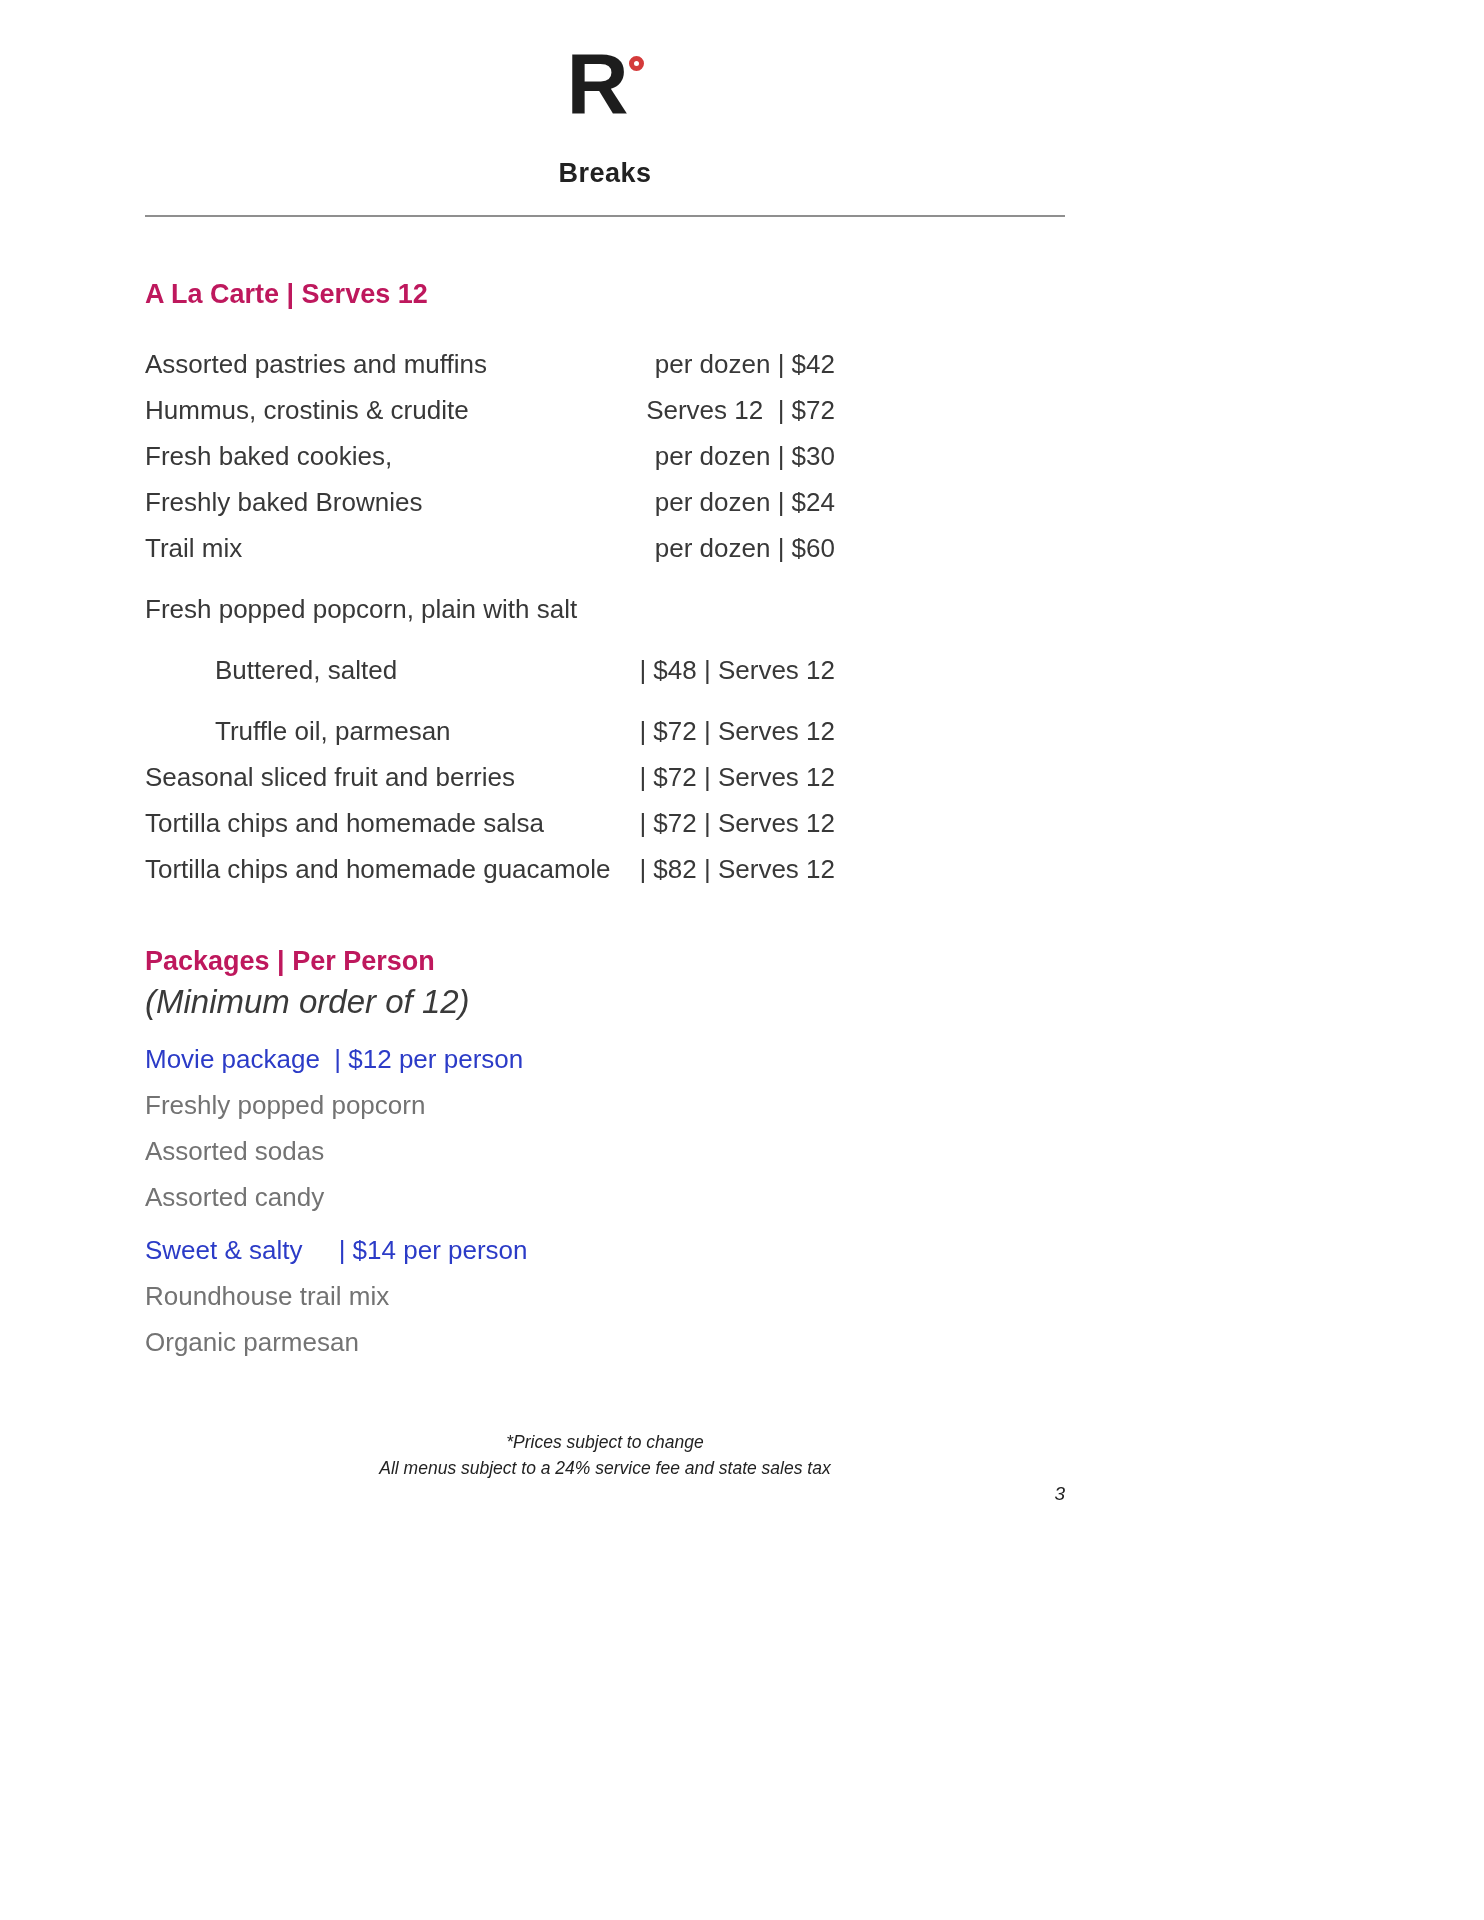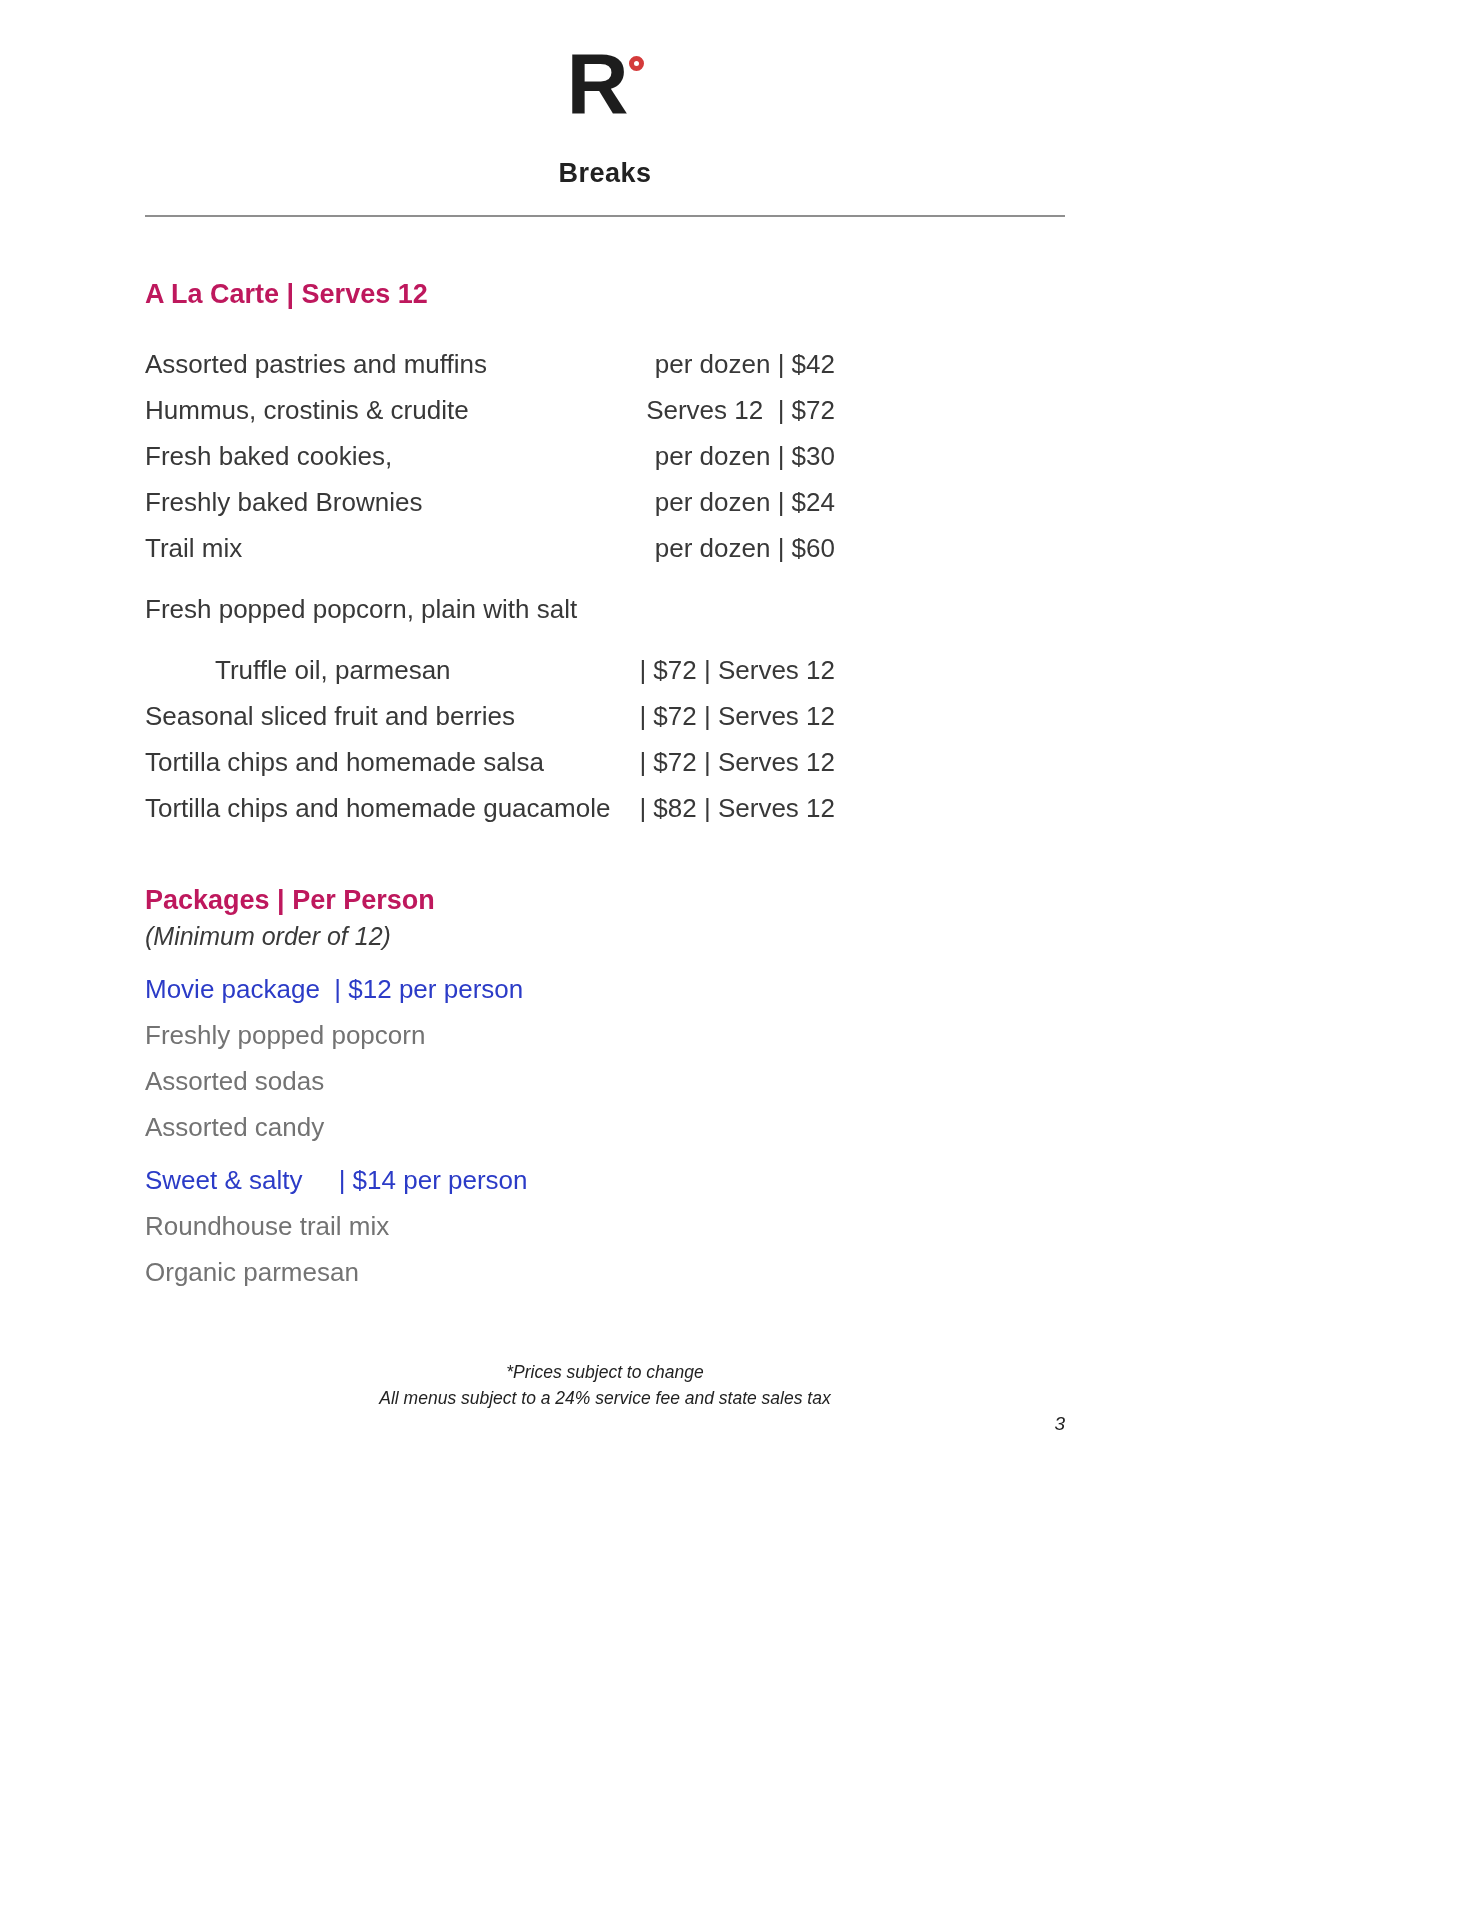--- a/index.html
+++ b/index.html
@@ -76,21 +76,21 @@
     line-height: 29px;
   }
   .row .item-name { white-space: pre-wrap; }
   .row .item-price { text-align: right; white-space: pre-wrap; }
   .row.gap-above { margin-top: 32px; }
   .row.indent .item-name { padding-left: 70px; }
   .row.sub-gap { margin-top: 32px; }
 
   
   .pkg-subheading {
-    font-size: 25px;
+    font-size: 33px;
     font-style: italic;
     color: #3a3a3a;
     margin-top: 6px;
   }
   .pkg-title {
     font-size: 26px;
     color: #2b3bc7;
     margin-top: 24px;
     margin-bottom: 17px;
     white-space: pre-wrap;
@@ -157,20 +157,24 @@
       </div>
       <div class="row">
         <span class="item-name">Trail mix</span>
         <span class="item-price">per dozen | $60</span>
       </div>
       <div class="row gap-above">
         <span class="item-name">Fresh popped popcorn, plain with salt</span>
         <span class="item-price"></span>
       </div>
       <div class="row indent sub-gap">
+        <span class="item-name">Buttered, salted</span>
+        <span class="item-price">| $48 | Serves 12</span>
+      </div>
+      <div class="row indent sub-gap">
         <span class="item-name">Truffle oil, parmesan</span>
         <span class="item-price">| $72 | Serves 12</span>
       </div>
       <div class="row">
         <span class="item-name">Seasonal sliced fruit and berries</span>
         <span class="item-price">| $72 | Serves 12</span>
       </div>
       <div class="row">
         <span class="item-name">Tortilla chips and homemade salsa</span>
         <span class="item-price">| $72 | Serves 12</span>

